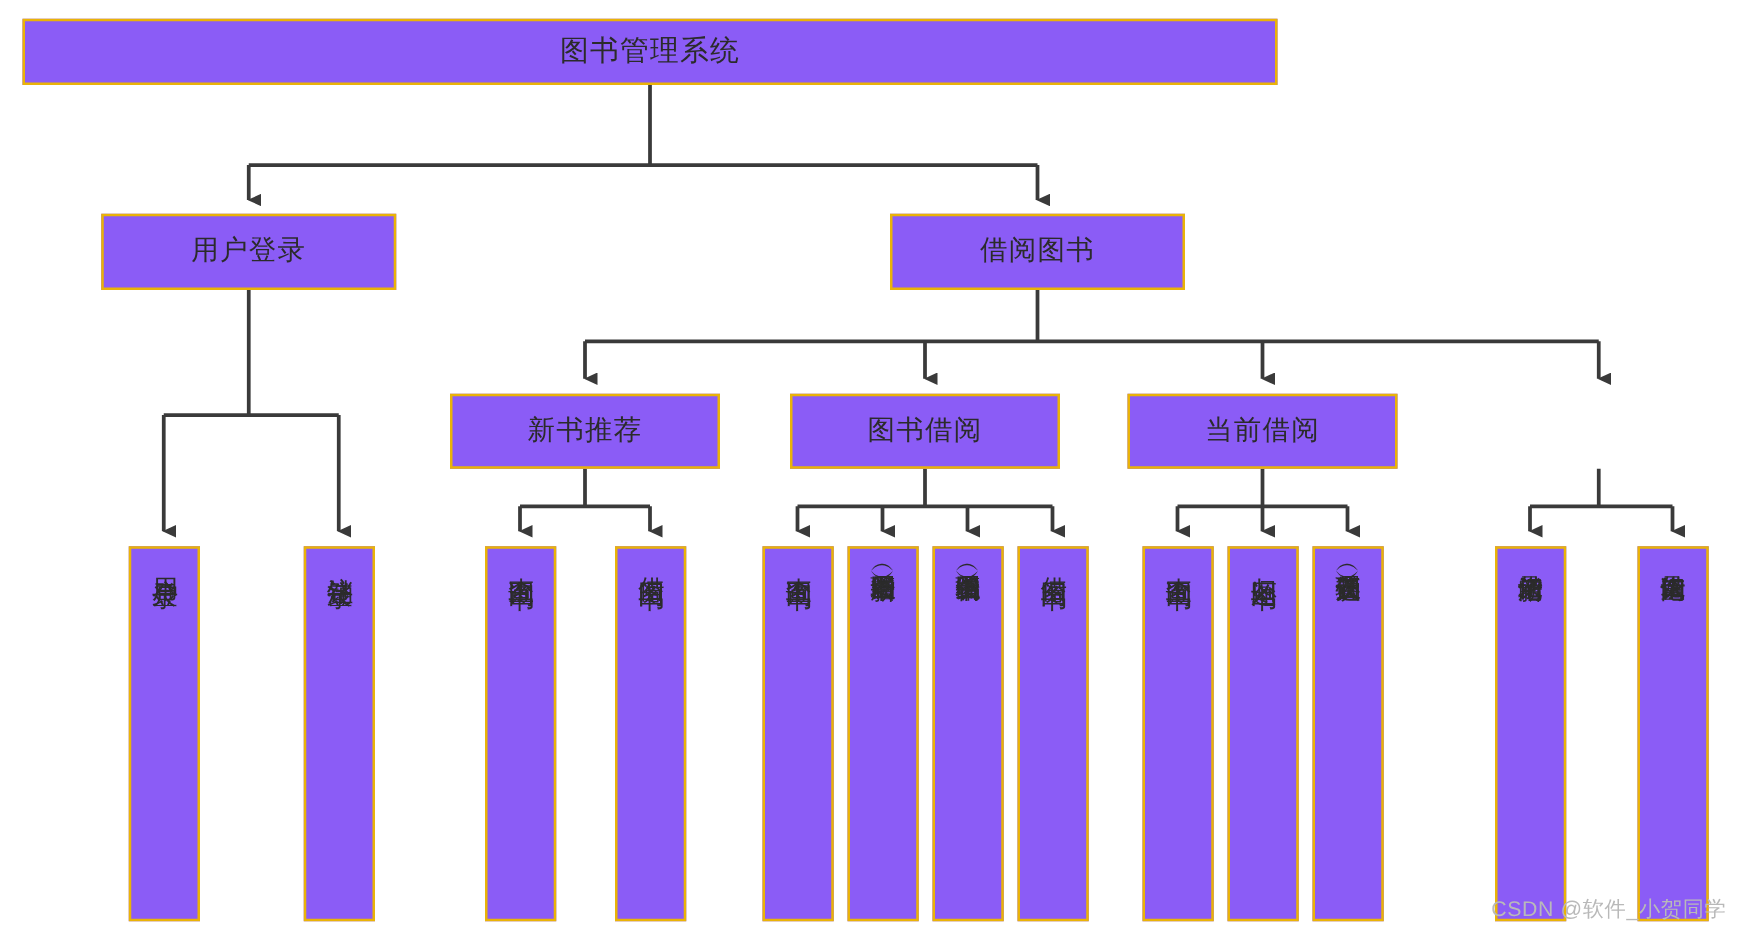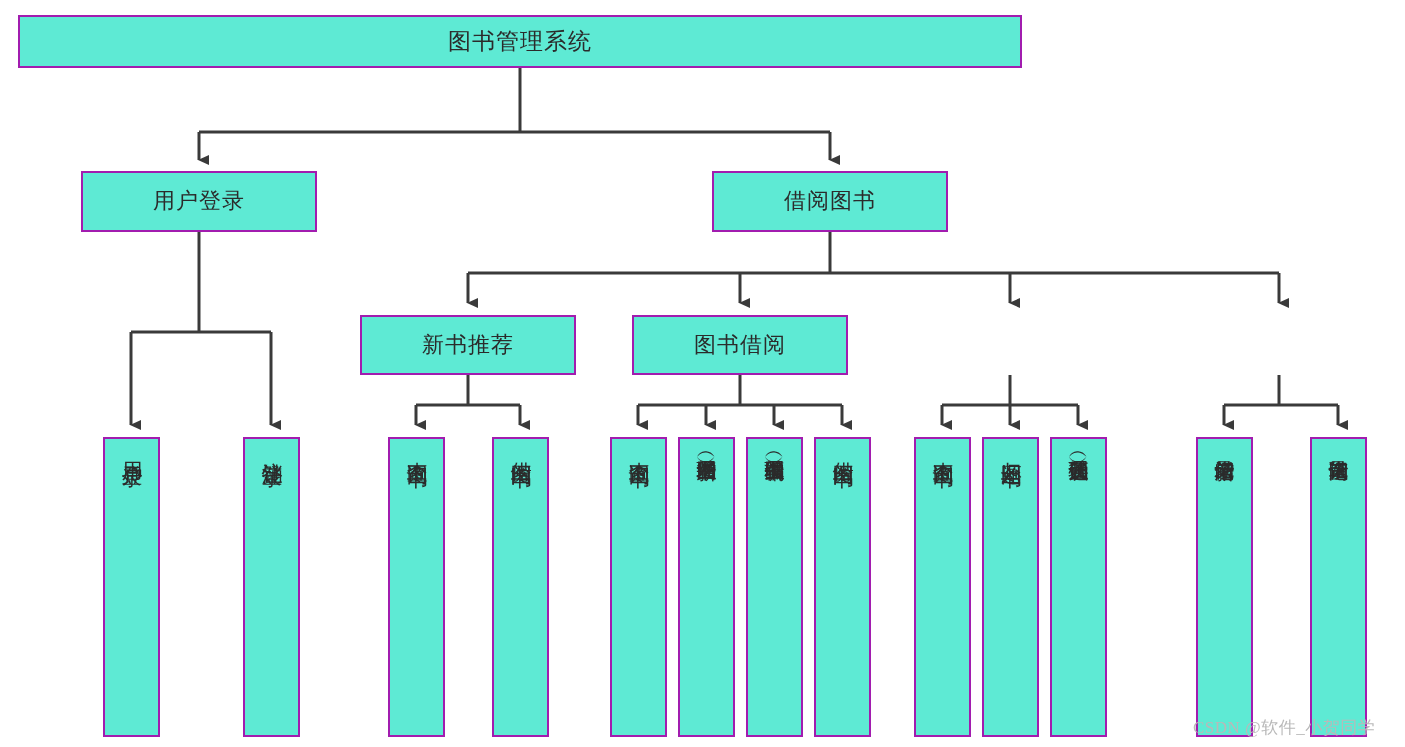--- a/index.html
+++ b/index.html
@@ -23,22 +23,22 @@
     position: absolute;
     left: 0;
     top: 0;
     width: 1405px;
     height: 747px;
     pointer-events: none;
   }
   .node {
     position: absolute;
     box-sizing: border-box;
-    background: #5eead4;
-    border: 2px solid #a21caf;
+    background: #8b5cf6;
+    border: 2px solid #eab308;
     display: flex;
     align-items: center;
     justify-content: center;
     z-index: 2;
   }
   .node-label {
     font-size: 22px;
     line-height: 1.22;
     letter-spacing: 1px;
     color: #2b2b2b;
@@ -66,21 +66,21 @@
     letter-spacing: 0px;
     line-height: 1.24;
   }
   .watermark {
     position: absolute;
     font-size: 17px;
     color: #b9b9b9;
     letter-spacing: 0.5px;
     white-space: nowrap;
     z-index: 5;
-    font-family: Liberation Serif, serif;
+    font-family: Liberation Sans, sans-serif;
   }
 </style>
 </head>
 <body>
 
 <div id="diagram-root">
 
   <svg class="connectors" viewBox="0 0 1405 747" xmlns="http://www.w3.org/2000/svg">
     <defs>
       <marker id="arrowhead" markerWidth="10" markerHeight="11" refX="5" refY="10" orient="auto" markerUnits="userSpaceOnUse">
@@ -144,20 +144,23 @@
   </div>
 
   <div class="node level3" style="left:360px; top:315px; width:216px; height:60px;">
     <span class="node-label">新书推荐</span>
   </div>
 
   <div class="node level3" style="left:632px; top:315px; width:216px; height:60px;">
     <span class="node-label">图书借阅</span>
   </div>
 
+  <div class="node level3" style="left:902px; top:315px; width:216px; height:60px;">
+    <span class="node-label">当前借阅</span>
+  </div>
 
 
   <div class="node leaf" style="left:103px; top:437px; width:57px; height:300px;">
     <span class="node-label">用户登录</span>
   </div>
 
   <div class="node leaf" style="left:243px; top:437px; width:57px; height:300px;">
     <span class="node-label">注销登录</span>
   </div>
 

